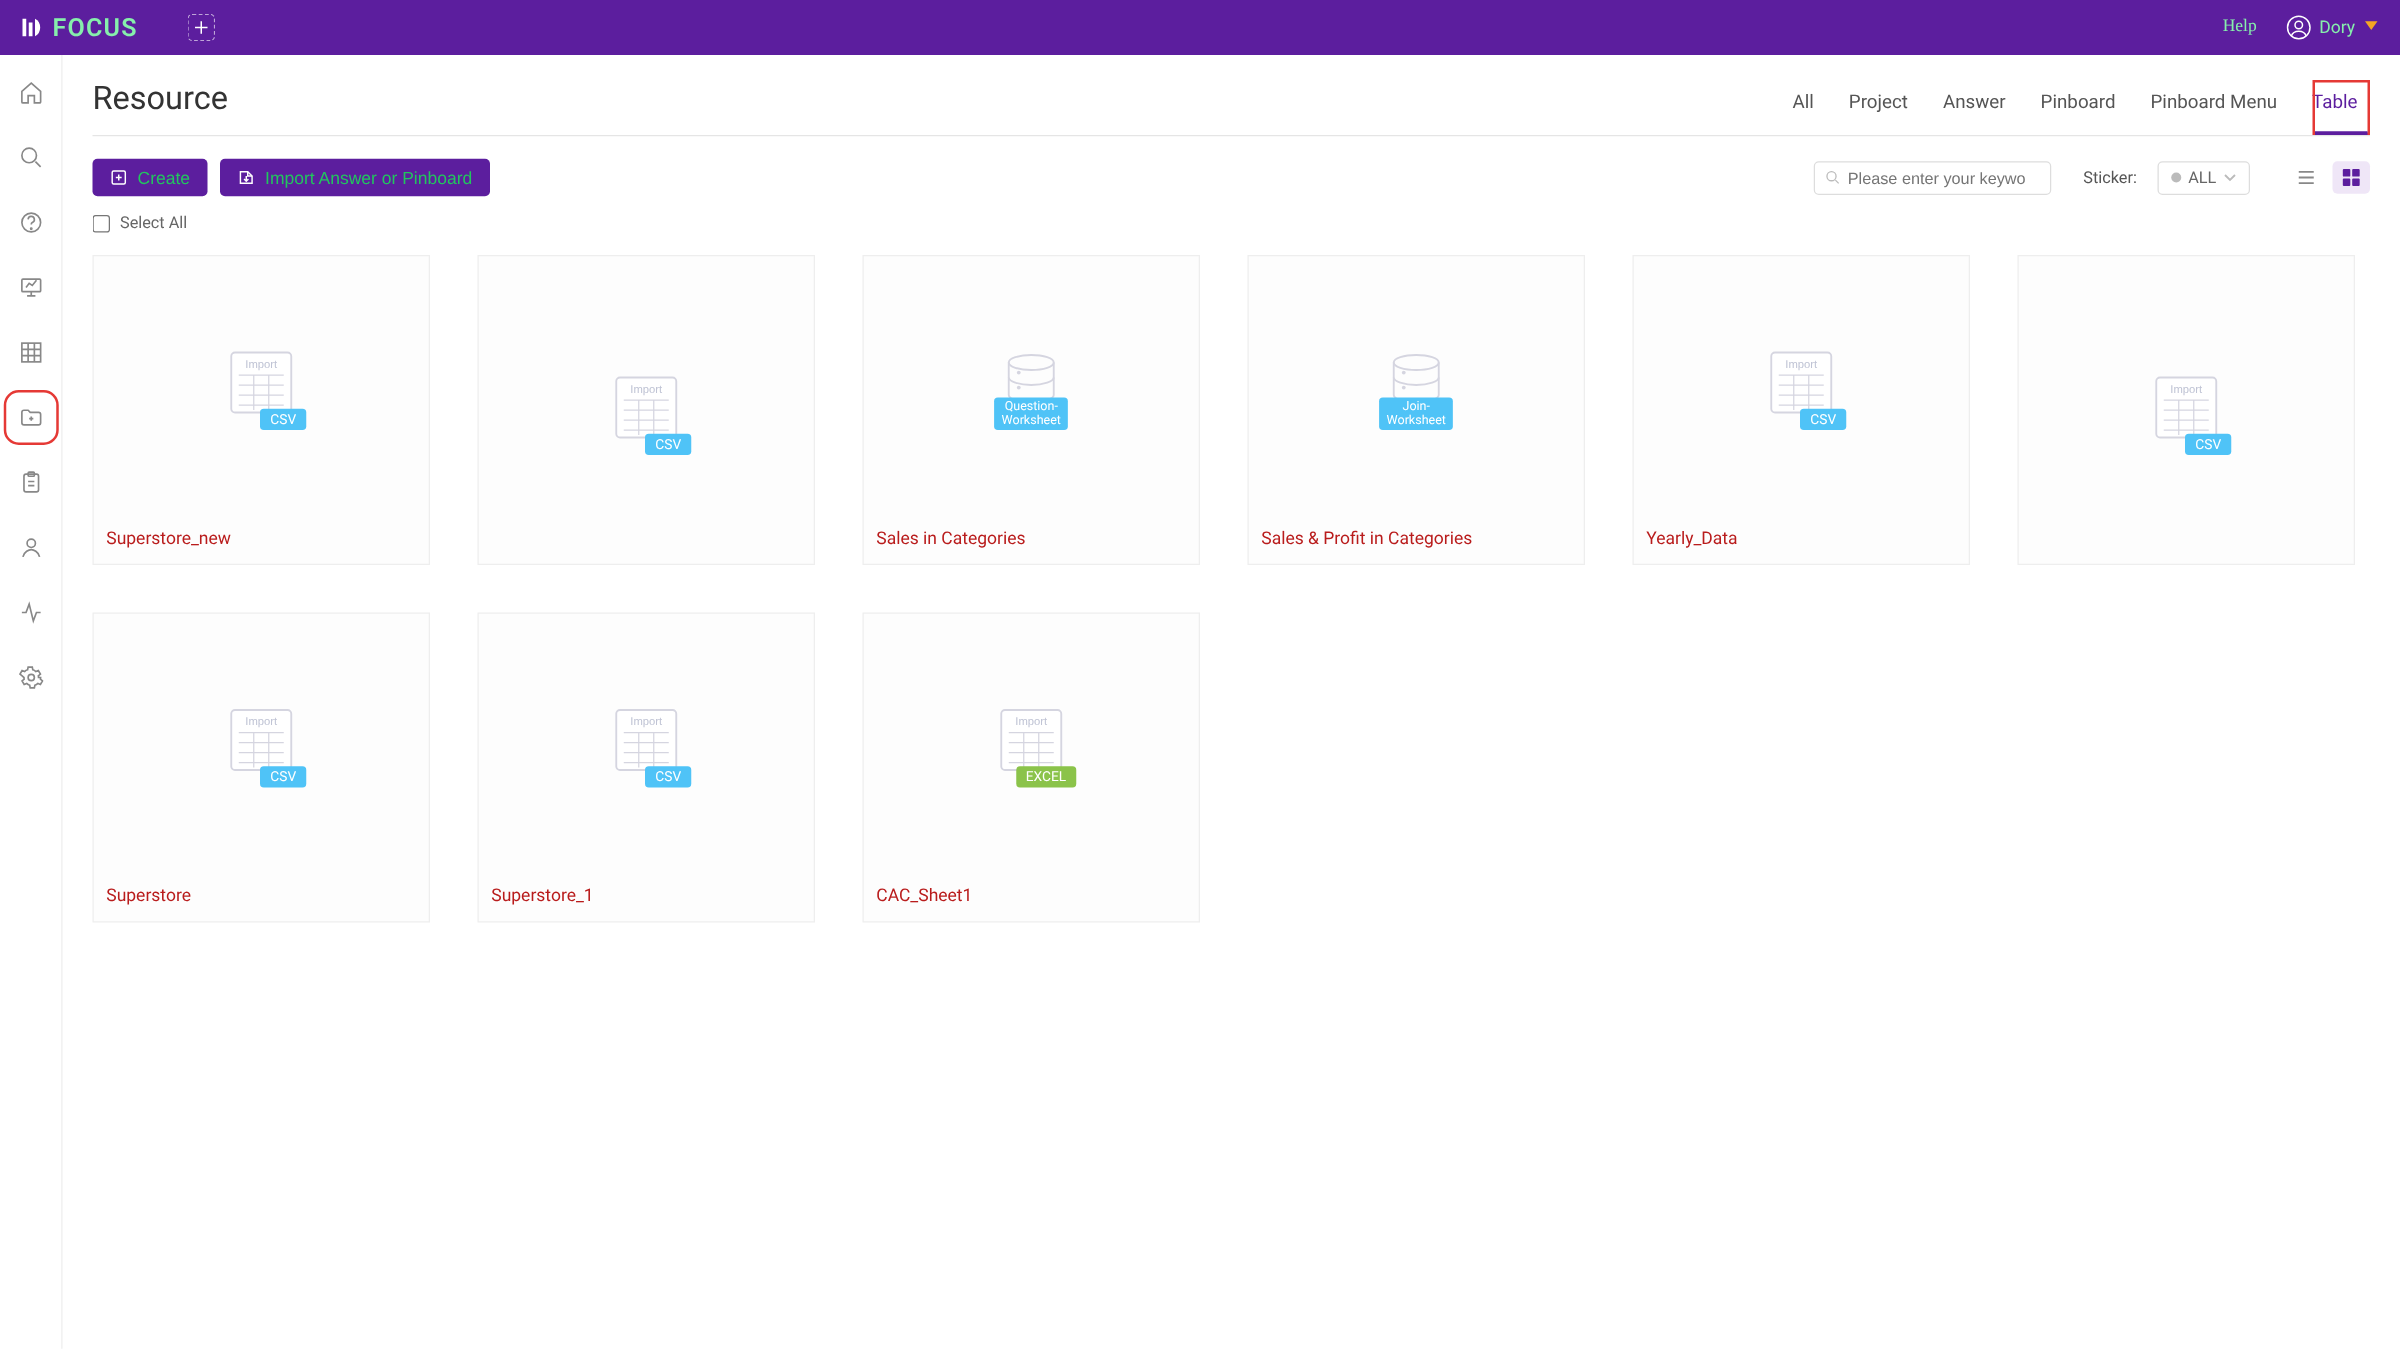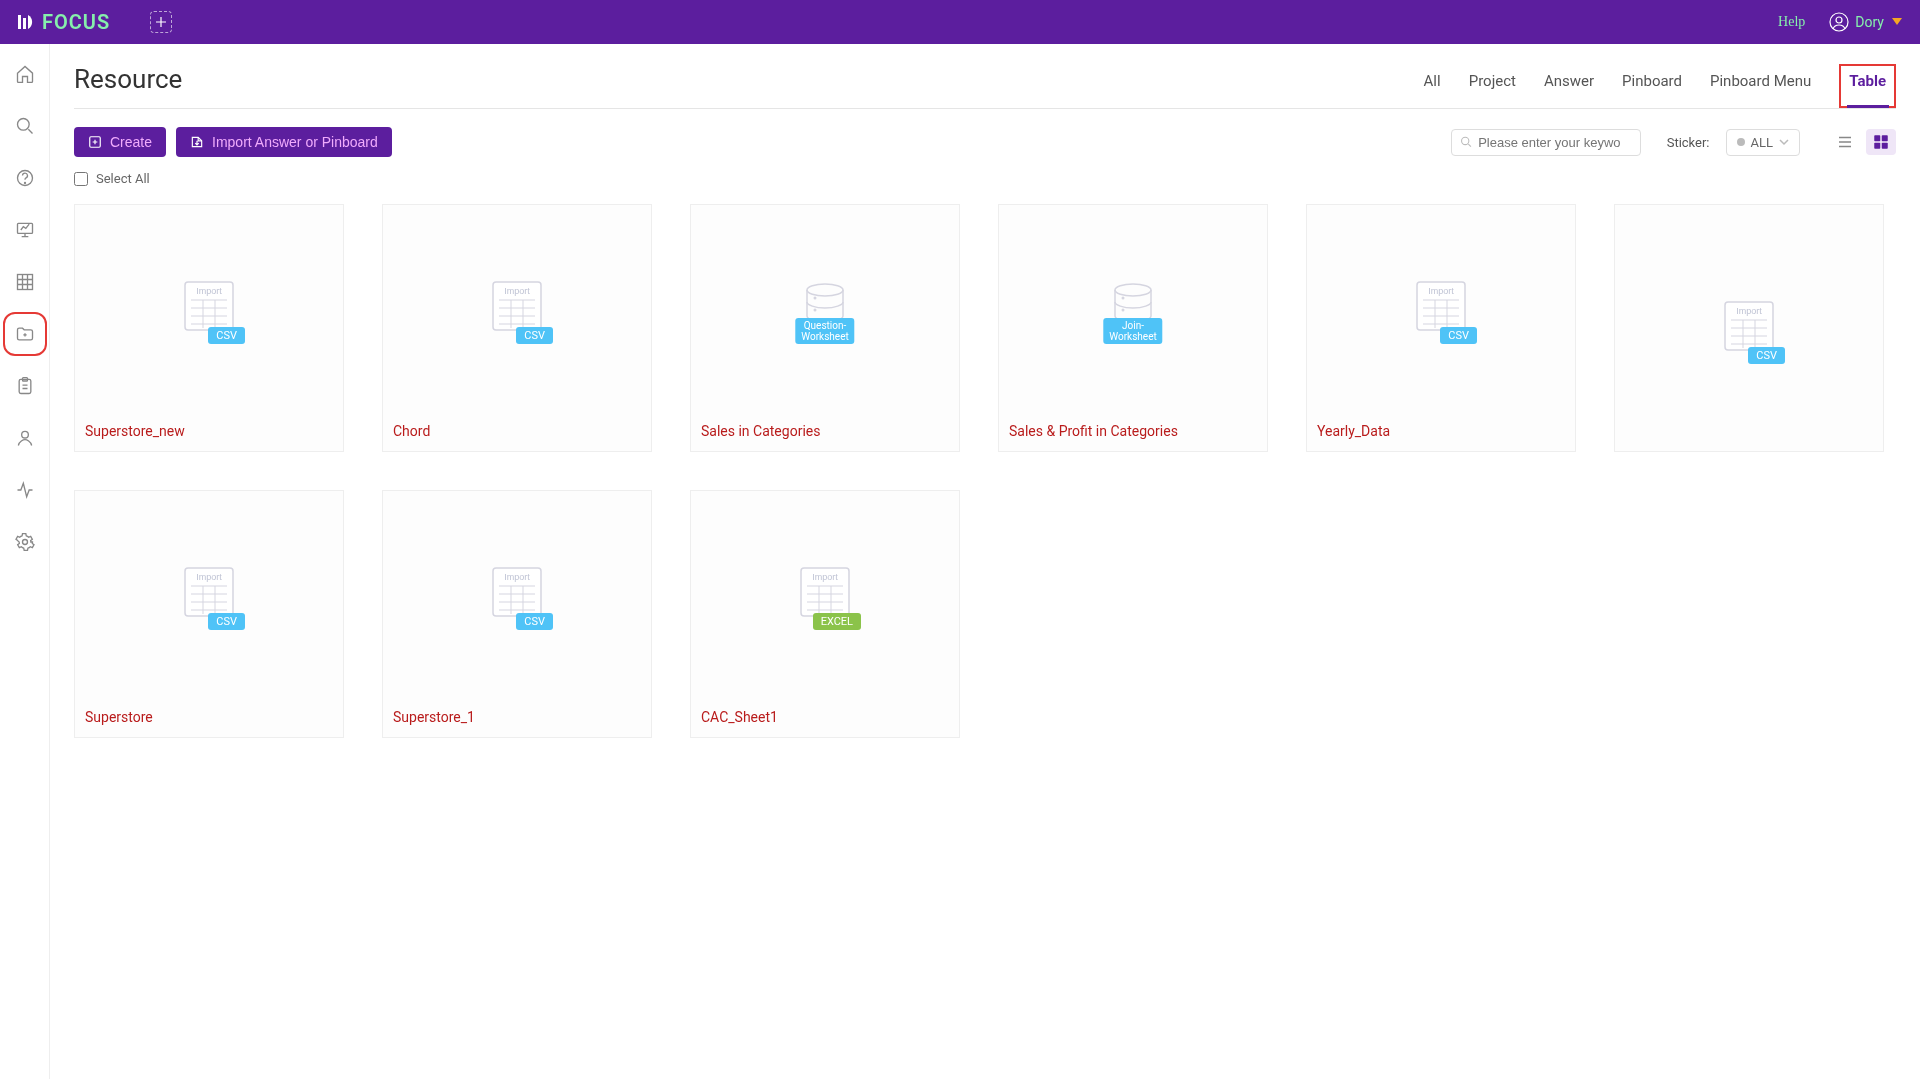--- a/index.html
+++ b/index.html
@@ -23,25 +23,25 @@
 .side-item.highlighted { outline: 2px solid #e53935; outline-offset: 8px; border-radius: 2px; }
 
 
 .main { position: absolute; left: 50px; top: 44px; right: 0; bottom: 0; padding: 20px 24px; }
 .page-head { display: flex; align-items: center; border-bottom: 1px solid #e5e5e5; padding-bottom: 0; }
 .page-title { font-size: 26px; color: #333; font-weight: 400; padding-bottom: 14px; }
 .tabs { margin-left: auto; display: flex; align-items: flex-start; gap: 28px; font-size: 15px; color: #555; }
 .tab { padding: 8px 0 18px 0; cursor: pointer; position: relative; }
 .tab.active { color: #5c1e9e; }
 .tab.active::after { content: ""; position: absolute; left: 50%; transform: translateX(-50%); bottom: 0; width: 42px; height: 3px; background: #5c1e9e; }
-.tab.highlighted-tab { outline: 2px solid #e53935; outline-offset: -2px; padding-left: 10px; padding-right: 10px; font-weight: bold;}
+.tab.highlighted-tab { outline: 2px solid #e53935; outline-offset: -2px; padding-left: 0; padding-right: 10px;}
 
 
 .toolbar { display: flex; align-items: center; margin-top: 18px; gap: 10px; }
-.btn { display: inline-flex; align-items: center; gap: 8px; padding: 7px 14px; border-radius: 4px; background: #5c1e9e; color: #f0abfc; font-size: 14px; border: none; cursor: pointer; }
+.btn { display: inline-flex; align-items: center; gap: 8px; padding: 7px 14px; border-radius: 4px; background: #5c1e9e; color: #22c55e; font-size: 14px; border: none; cursor: pointer; }
 .btn svg { stroke: #fff; }
 .toolbar-spacer { flex: 1; }
 .search-box { display: flex; align-items: center; gap: 6px; border: 1px solid #ddd; border-radius: 4px; padding: 5px 8px; width: 190px; color: #aaa; font-size: 13px; }
 .search-box input { border: none; outline: none; width: 100%; font-size: 13px; color: #555; }
 .sticker-label { font-size: 13px; color: #555; margin-left: 16px; }
 .sticker-select { display: inline-flex; align-items: center; gap: 6px; border: 1px solid #ddd; border-radius: 4px; padding: 5px 10px; margin-left: 6px; font-size: 13px; color: #666; cursor: pointer; }
 .sticker-dot { width: 8px; height: 8px; border-radius: 50%; background: #bbb; }
 .view-toggles { display: flex; gap: 6px; margin-left: 20px; }
 .view-btn { width: 30px; height: 26px; border-radius: 4px; display: flex; align-items: center; justify-content: center; cursor: pointer; color: #888; }
 .view-btn.active { background: #efe6f7; color: #5c1e9e; }
@@ -251,21 +251,20 @@
     <rect x="6" y="4" width="48" height="48" rx="3" fill="#fff" stroke="#d5d5e0" stroke-width="1.5"></rect>
     <text x="30" y="16" text-anchor="middle" font-size="9" fill="#bfc3d4" font-family="Arial">Import</text>
     <line x1="12" y1="22" x2="48" y2="22" stroke="#d5d5e0"></line>
     <line x1="12" y1="30" x2="48" y2="30" stroke="#d5d5e0"></line>
     <line x1="12" y1="38" x2="48" y2="38" stroke="#d5d5e0"></line>
     <line x1="12" y1="46" x2="48" y2="46" stroke="#d5d5e0"></line>
     <line x1="24" y1="22" x2="24" y2="50" stroke="#d5d5e0"></line>
     <line x1="36" y1="22" x2="36" y2="50" stroke="#d5d5e0"></line>
   </svg><div class="thumb-label csv">CSV</div></div>
         </div>
-        <div class="card-name">Chord</div>
       </div>
       <div class="card">
         <div class="card-body">
           <div class="csv-thumb"><svg width="60" height="56" viewBox="0 0 60 56">
     <ellipse cx="30" cy="12" rx="18" ry="6" fill="none" stroke="#d5d5e0" stroke-width="1.5"></ellipse>
     <path d="M12 12v26c0 3 8 6 18 6s18-3 18-6V12" fill="none" stroke="#d5d5e0" stroke-width="1.5"></path>
     <path d="M12 24c0 3 8 6 18 6s18-3 18-6" fill="none" stroke="#d5d5e0" stroke-width="1.5"></path>
     <circle cx="20" cy="20" r="1.5" fill="#d5d5e0"></circle>
     <circle cx="20" cy="32" r="1.5" fill="#d5d5e0"></circle>
   </svg><div class="db-label">Question-<br>Worksheet</div></div>

